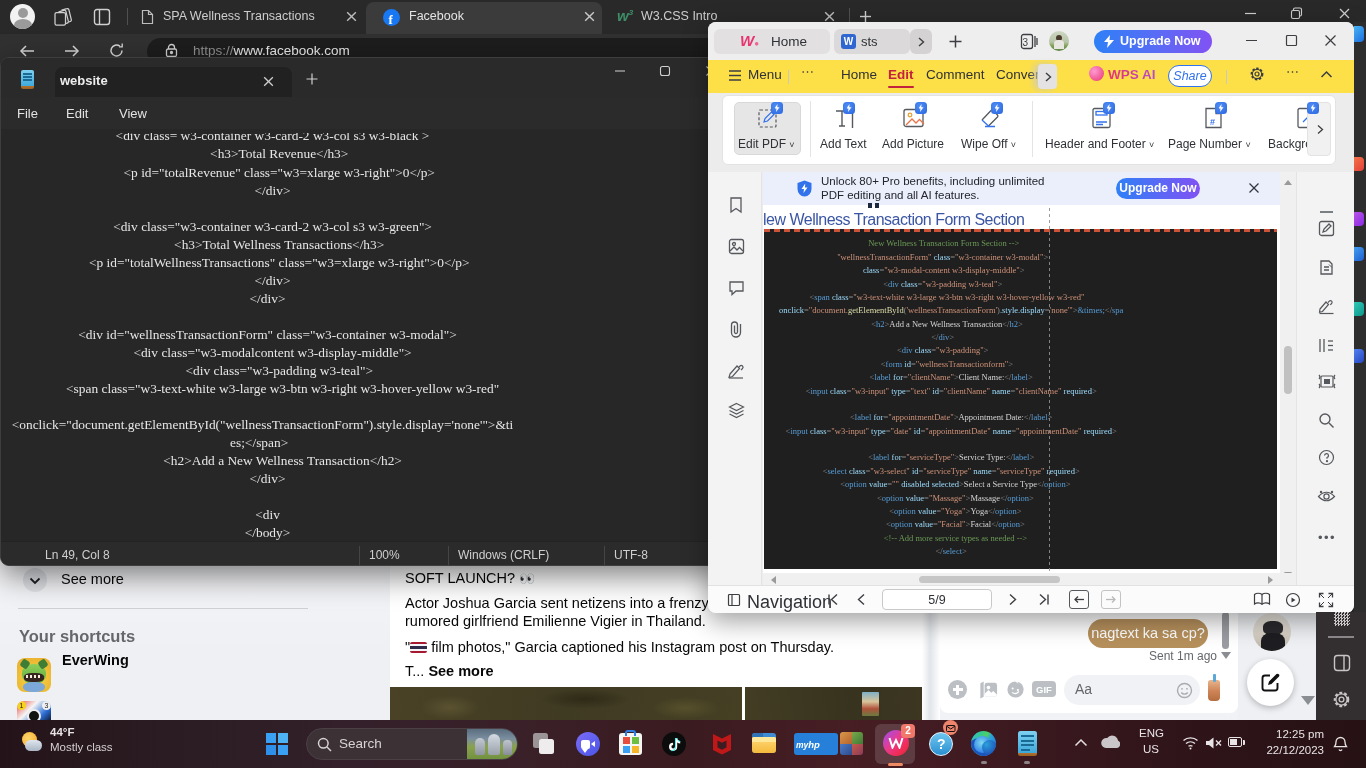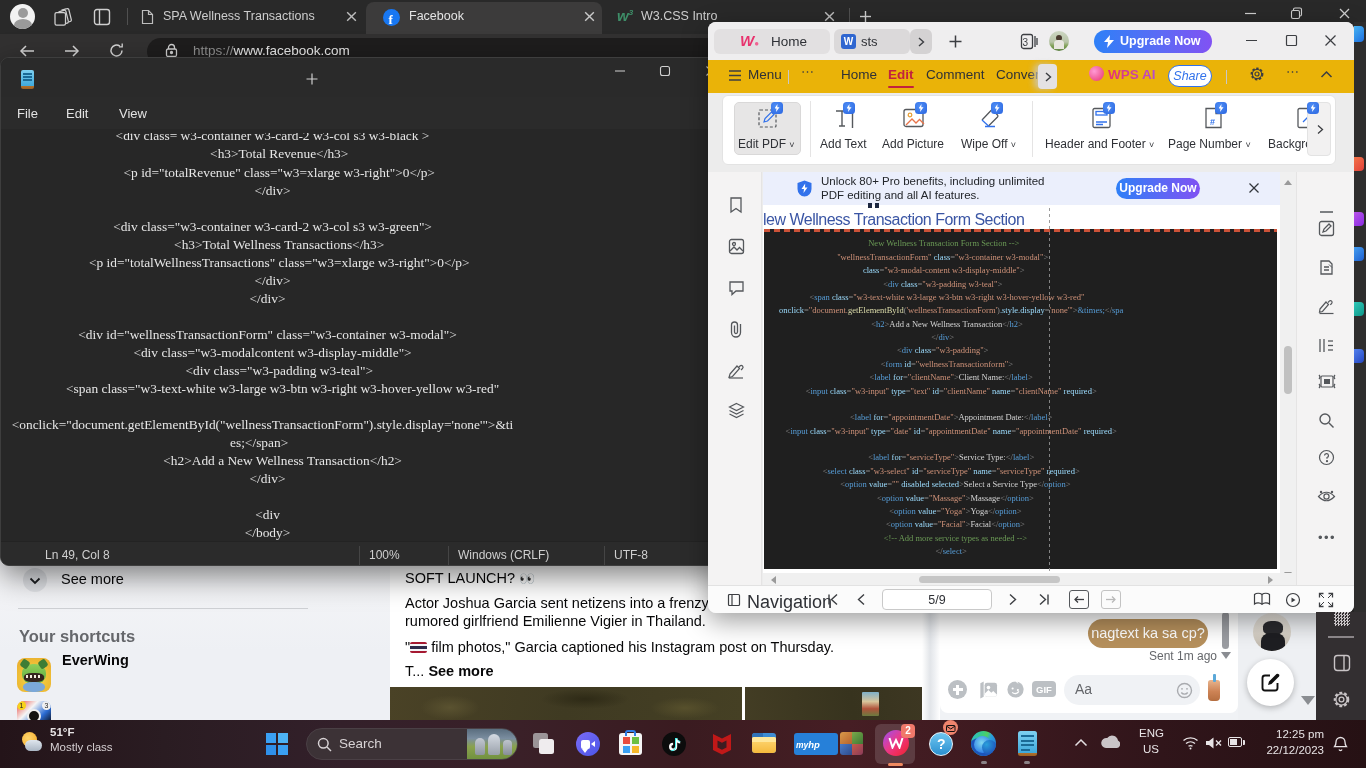--- a/index.html
+++ b/index.html
@@ -200,20 +200,27 @@
   <div id="notepad" class="abs" style="left:0px;top:57px;width:731px;height:509px;background:#272727;border-radius:9px;box-shadow:0 10px 30px rgba(0,0,0,.5);border:1px solid #3e3e3e;overflow:hidden;">
 
     <div class="abs" style="left:0;top:0;width:731px;height:39px;background:#2a2a2a;"></div>
 
     <div class="abs" style="left:20px;top:12px;width:13px;height:19px;background:linear-gradient(180deg,#7ed0f0 0%,#3fa9dc 85%,#b0722e 85%,#9a5f24 100%);border-radius:2px;">
       <div class="abs" style="left:2px;top:3px;width:9px;height:1.5px;background:#1a6a96;"></div>
       <div class="abs" style="left:2px;top:6px;width:9px;height:1.5px;background:#1a6a96;"></div>
       <div class="abs" style="left:2px;top:9px;width:9px;height:1.5px;background:#1a6a96;"></div>
     </div>
 
+    <div class="abs" style="left:54px;top:9px;width:237px;height:30px;background:#212121;border-radius:8px 8px 0 0;">
+      <div class="abs" style="left:5px;top:6px;font-size:13px;font-weight:bold;color:#ededed;">website</div>
+      <svg class="abs" style="left:207px;top:8px;" width="13" height="13" viewBox="0 0 12 12" stroke="#cfcfcf" stroke-width="1.2">
+          <line x1="2" y1="2" x2="10" y2="10"></line>
+          <line x1="10" y1="2" x2="2" y2="10"></line>
+        </svg>
+    </div>
     <svg class="abs" style="left:303px;top:13px;" width="16" height="16" viewBox="0 0 16 16" stroke="#cfcfcf" stroke-width="1.2">
         <line x1="8" y1="2.5" x2="8" y2="13.5"></line>
         <line x1="2.5" y1="8" x2="13.5" y2="8"></line>
       </svg>
 
     <svg class="abs" style="left:612px;top:6px;" width="14" height="14" viewBox="0 0 14 14" stroke="#cfcfcf" stroke-width="1.1">
         <line x1="2" y1="7" x2="12" y2="7"></line>
       </svg>
     <svg class="abs" style="left:657px;top:6px;" width="14" height="14" viewBox="0 0 14 14" fill="none" stroke="#cfcfcf" stroke-width="1.1">
         <rect x="2.5" y="2.5" width="9" height="9" rx="2"></rect>
@@ -307,21 +314,21 @@
         </svg>
       <svg class="abs" style="left:577px;top:12px;" width="13" height="13" viewBox="0 0 13 13" fill="none" stroke="#3c3e42" stroke-width="1.2">
           <rect x="1.5" y="1.5" width="10" height="10" rx="1"></rect>
         </svg>
       <svg class="abs" style="left:616px;top:12px;" width="13" height="13" viewBox="0 0 13 13" stroke="#3c3e42" stroke-width="1.2">
           <line x1="1.5" y1="1.5" x2="11.5" y2="11.5"></line>
           <line x1="11.5" y1="1.5" x2="1.5" y2="11.5"></line>
         </svg>
     </div>
 
-    <div class="abs" style="left:0;top:38px;width:646px;height:33px;background:#eab308;">
+    <div class="abs" style="left:0;top:38px;width:646px;height:33px;background:#fde047;">
       <svg class="abs" style="left:20px;top:9px;" width="14" height="13" viewBox="0 0 14 13" stroke="#3c3e42" stroke-width="1.4">
           <line x1="1" y1="2" x2="13" y2="2"></line>
           <line x1="1" y1="6.5" x2="13" y2="6.5"></line>
           <line x1="1" y1="11" x2="13" y2="11"></line>
         </svg>
       <div class="abs" style="left:40px;top:7px;font-size:13.5px;color:#2f3136;">Menu</div>
       <div class="abs" style="left:80px;top:10px;width:1px;height:14px;background:#c9c7c8;"></div>
       <div class="abs" style="left:93px;top:4px;font-size:13px;color:#3c3e42;letter-spacing:1px;">⋯</div>
       <div class="abs" style="left:133px;top:7px;font-size:13.5px;color:#2f3136;">Home</div>
       <div class="abs" style="left:180px;top:7px;font-size:13.5px;font-weight:bold;color:#c2223e;">Edit</div>
@@ -603,21 +610,21 @@
         </svg>
     </div>
   </div>
 
   <div id="taskbar" class="abs" style="left:0;top:720px;width:1366px;height:48px;background:linear-gradient(90deg,#241419 0%,#2a1c22 12%,#33202a 25%,#3a2028 38%,#3a1b20 50%,#461e24 62%,#3e1a20 72%,#30151a 85%,#261114 100%);">
 
     <div class="abs" style="left:20px;top:11px;width:24px;height:24px;">
       <div class="abs" style="left:2px;top:1px;width:15px;height:15px;border-radius:50%;background:radial-gradient(circle at 40% 40%,#ffd76e,#f5a623);"></div>
       <div class="abs" style="left:5px;top:9px;width:17px;height:11px;border-radius:6px;background:linear-gradient(180deg,#dfe6ee,#aab6c4);"></div>
     </div>
-    <div class="abs" style="left:50px;top:6px;font-size:11.5px;font-weight:bold;color:#e8e4e6;">51°F</div>
+    <div class="abs" style="left:50px;top:6px;font-size:11.5px;font-weight:bold;color:#e8e4e6;">44°F</div>
     <div class="abs" style="left:50px;top:21px;font-size:11.5px;color:#d5cfd2;">Mostly class</div>
 
     <div class="abs" style="left:266px;top:13px;width:22px;height:22px;">
       <div class="abs" style="left:0;top:0;width:10.2px;height:10.2px;background:#3aa0f3;"></div>
       <div class="abs" style="left:11.8px;top:0;width:10.2px;height:10.2px;background:#4db3f5;"></div>
       <div class="abs" style="left:0;top:11.8px;width:10.2px;height:10.2px;background:#2f90ea;"></div>
       <div class="abs" style="left:11.8px;top:11.8px;width:10.2px;height:10.2px;background:#3aa0f3;"></div>
     </div>
 
     <div class="abs" style="left:306px;top:8px;width:212px;height:32px;border-radius:16px;background:#3c3236;border:1px solid #4a4045;overflow:hidden;">

